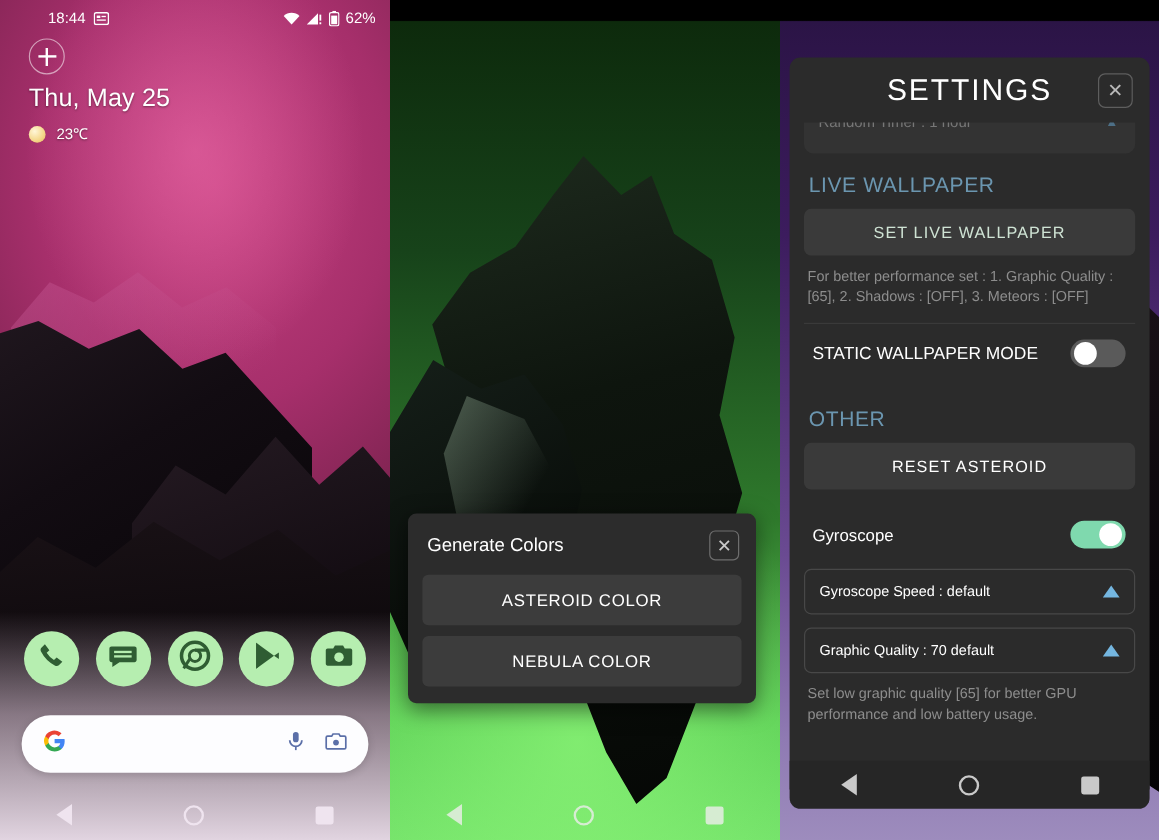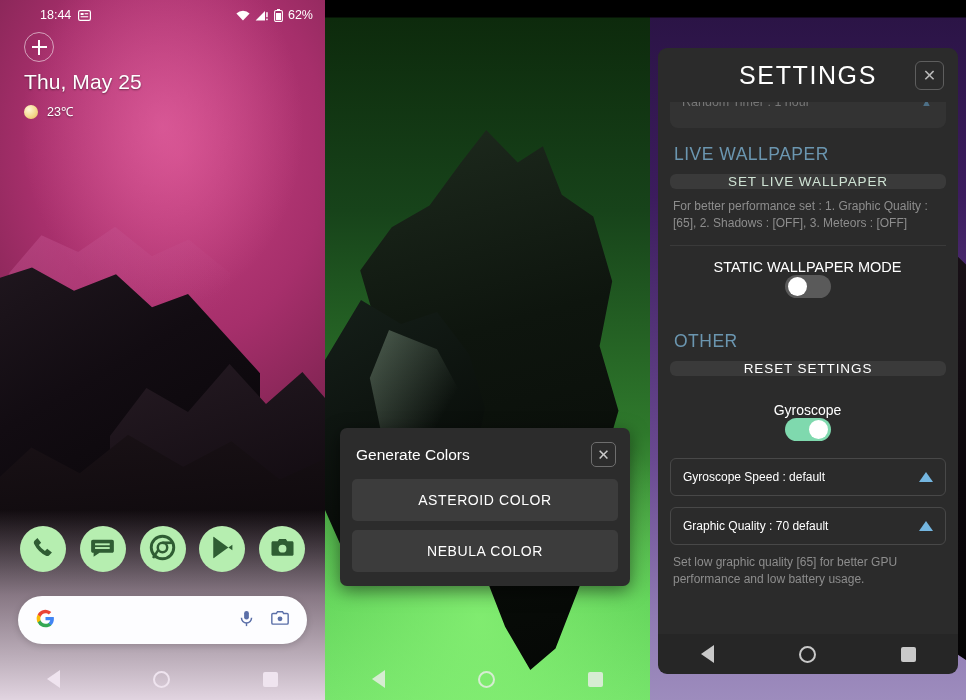--- a/index.html
+++ b/index.html
@@ -115,28 +115,28 @@
              color:#b9b9b9; font-size:16px; }
   .sheet-body { position:absolute; left:0; right:0; top:54px; bottom:0; padding:0 12px; }
 
   .cutrow { height:26px; background:#333; border-radius:0 0 8px 8px; margin-bottom:16px;
             position:relative; overflow:hidden; }
   .cutrow-txt { position:absolute; left:12px; top:-7px; color:#777; font-size:12.5px; }
   .cutrow-ar { position:absolute; right:14px; top:-6px; color:#4d6f86; font-size:11px; }
 
   .sec-head { color:#6b96b0; font-size:17.5px; letter-spacing:.5px; margin:0 0 9px 4px; }
   .bigbtn { display:block; width:100%; background:#3a3a3a; border:none; border-radius:6px;
-            padding:0 0; font-family:inherit; font-size:13.5px; letter-spacing:.9px;
+            padding:12px 0; font-family:inherit; font-size:13.5px; letter-spacing:.9px;
             cursor:pointer; }
   .bigbtn.green { color:#cfe3d4; }
   .bigbtn.plain { color:#fff; }
   .hint { color:#8d8d8d; font-size:12px; line-height:1.42; margin:9px 3px 0; }
 
   .toggle-row { display:flex; align-items:center; justify-content:space-between;
-                padding:13px 8px 13px 7px; margin-top:13px; border-top:1px solid #3a3a3a;flex-direction:column; }
+                padding:13px 8px 13px 7px; margin-top:13px; border-top:1px solid #3a3a3a; }
   .toggle-row.noline { border-top:none; }
   .tr-label { color:#fff; font-size:14.5px; }
   .tr-label.small { font-size:14px; }
   .switch { width:46px; height:23px; border-radius:13px; position:relative; }
   .switch.off { background:#5a5a5a; }
   .switch.on  { background:#7fd9ae; }
   .knob { position:absolute; top:2px; width:19px; height:19px; border-radius:50%; background:#fff; }
   .switch.off .knob { left:3px; }
   .switch.on  .knob { right:3px; }
 
@@ -328,21 +328,21 @@
         <div class="hint">For better performance set : 1. Graphic Quality : [65], 2. Shadows : [OFF], 3. Meteors : [OFF]</div>
 
         <div class="toggle-row">
           <span class="tr-label">STATIC WALLPAPER MODE</span>
           <span class="switch off">
               <span class="knob"></span>
             </span>
         </div>
 
         <div class="sec-head" style="margin-top:20px">OTHER</div>
-        <button class="bigbtn plain">RESET SETTINGS</button>
+        <button class="bigbtn plain">RESET ASTEROID</button>
 
         <div class="toggle-row noline">
           <span class="tr-label small">Gyroscope</span>
           <span class="switch on">
               <span class="knob"></span>
             </span>
         </div>
 
         <div class="selrow" style="margin-top:4px">
           <span class="lbl">Gyroscope Speed : default</span>

